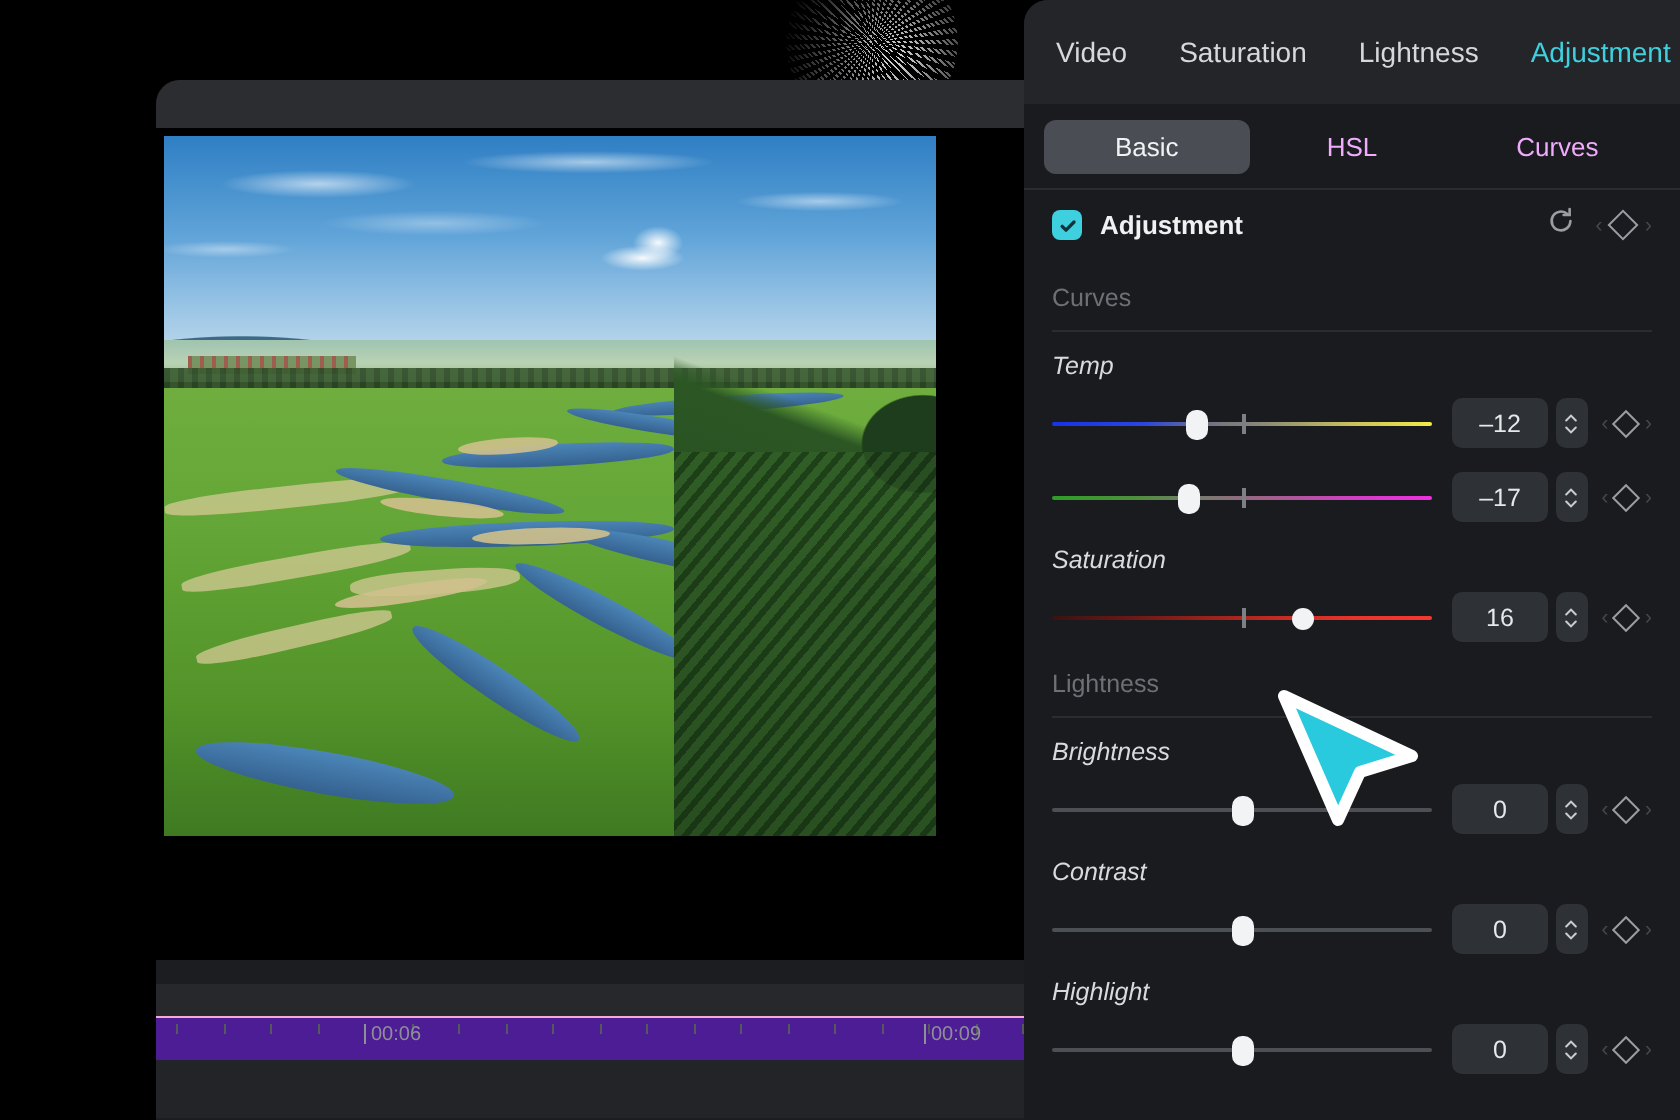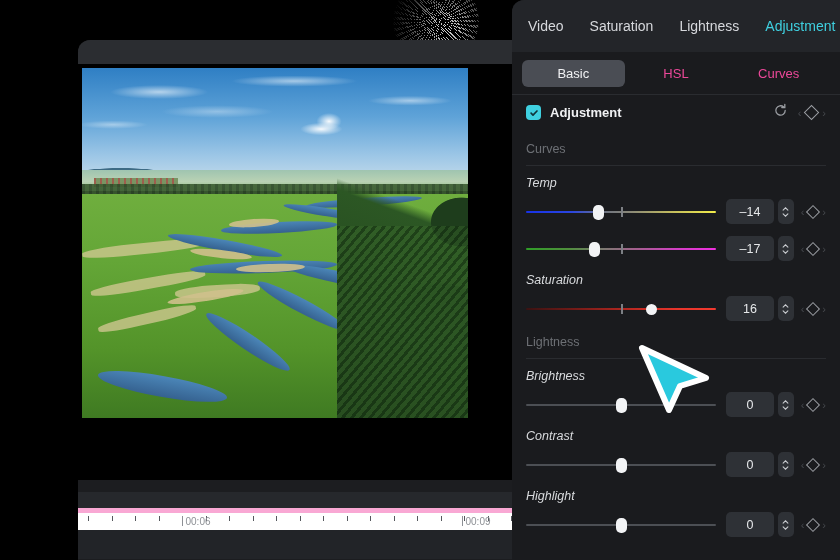--- a/index.html
+++ b/index.html
@@ -130,22 +130,22 @@
   }
   .fit-icon { position: absolute; right: 34px; top: 50%; transform: translateY(-50%);
     width: 18px; height: 18px; }
 
   
   .timeline {
     position: absolute; left: 78px; top: 492px; width: 500px; height: 68px;
     background: #1c1d20; overflow: hidden;
   }
   .tl-top { height: 16px; background: #26282c; }
-  .tl-ruler { position: relative; height: 22px; background: #ffffff;
-    border-top: 5px solid #f9a8d4; }
+  .tl-ruler { position: relative; height: 22px; background: #4c1d95;
+    border-top: 1px solid #f9a8d4; }
   .tl-tick { position: absolute; top: 3px; width: 1px; height: 5px; background: #55585d; }
   .tl-label { position: absolute; top: 3px; font-size: 10px; color: #8d9095; white-space: nowrap; }
   .tl-label::before { content: ""; position: absolute; left: -4px; top: 0;
     width: 1px; height: 10px; background: #8d9095; }
   .tl-track { height: 29px; background: #222428; }
 
   
   .panel {
     position: absolute; right: 0; top: 0; width: 328px; height: 560px;
     background: #1a1b1e; border-radius: 12px 0 0 0; overflow: hidden;
@@ -155,21 +155,21 @@
     padding-left: 16px; gap: 26px;
   }
   .tab { font-size: 14px; color: #d6d8dc; white-space: nowrap; cursor: pointer; }
   .tab.active { color: #3fd0e0; }
 
   .subtabs {
     height: 42px; display: flex; align-items: center; padding: 0 10px; gap: 0;
     background: #1a1b1e;
   }
   .subtab {
-    flex: 1; text-align: center; font-size: 13px; color: #ec4899;
+    flex: 1; text-align: center; font-size: 13px; color: #f0abfc;
     padding: 6px 0; border-radius: 6px; cursor: pointer; white-space: nowrap;
   }
   .subtab.active { background: #4a4d54; color: #f1f2f4; }
 
   .adj-header {
     height: 36px; display: flex; align-items: center; padding: 0 14px;
     border-top: 1px solid #2a2c30;
   }
   .check {
     width: 15px; height: 15px; border-radius: 4px; background: #3fd0e0;
@@ -369,21 +369,21 @@
 
     <div id="color-rows">
         <div class="row">
           <div class="row-label">Temp</div>
           <div class="row-ctrl">
             <div class="slider">
               <div class="track" style="background: linear-gradient(90deg, rgb(23, 50, 232) 0%, rgb(43, 70, 224) 24%, rgb(111, 116, 128) 42%, rgb(138, 136, 120) 55%, rgb(198, 191, 92) 78%, rgb(242, 236, 74) 100%);"></div>
               <div class="center-tick"></div>
               <div class="knob" style="left: 38%;"></div>
             </div>
-            <div class="valbox">–14</div>
+            <div class="valbox">–12</div>
             <div class="stepper">
               <svg class="ch" viewBox="0 0 8 5" fill="none" stroke="#c9ccd0" stroke-width="1.3" stroke-linecap="round">
                 <path d="M1 4L4 1l3 3"></path>
               </svg>
               <svg class="ch" viewBox="0 0 8 5" fill="none" stroke="#c9ccd0" stroke-width="1.3" stroke-linecap="round">
                 <path d="M1 1l3 3 3-3"></path>
               </svg>
             </div>
             <div class="row-kf">
               <span class="kf-arrow">‹</span>

